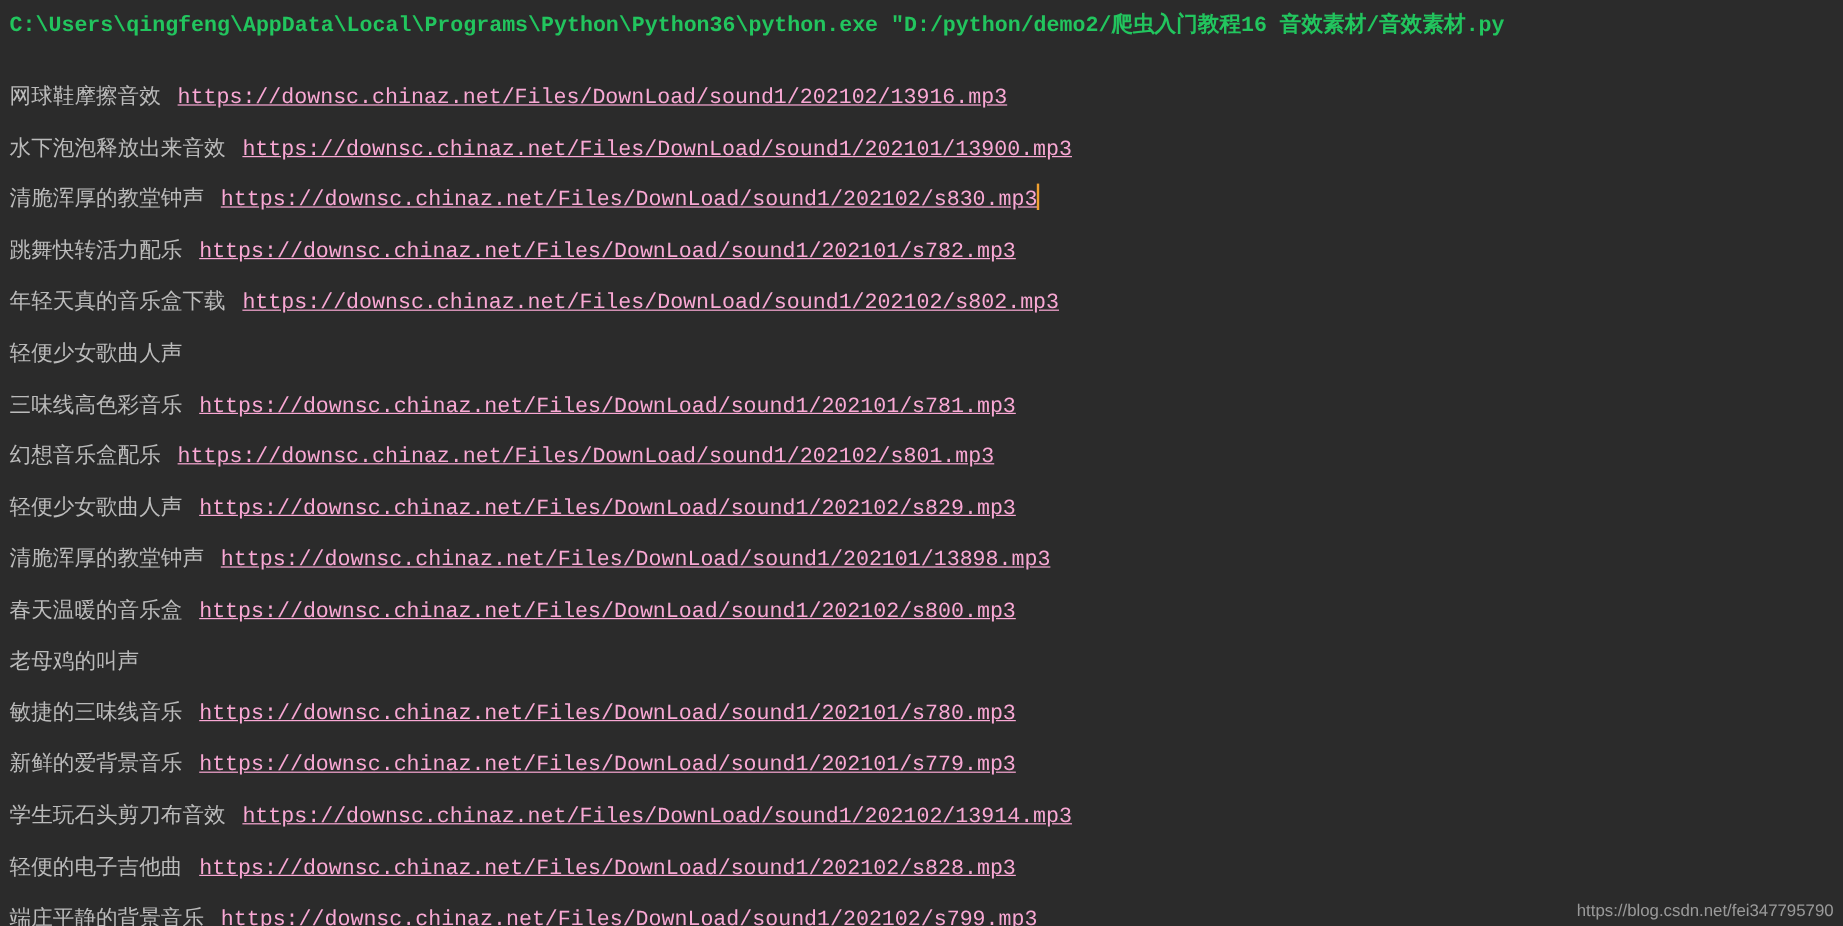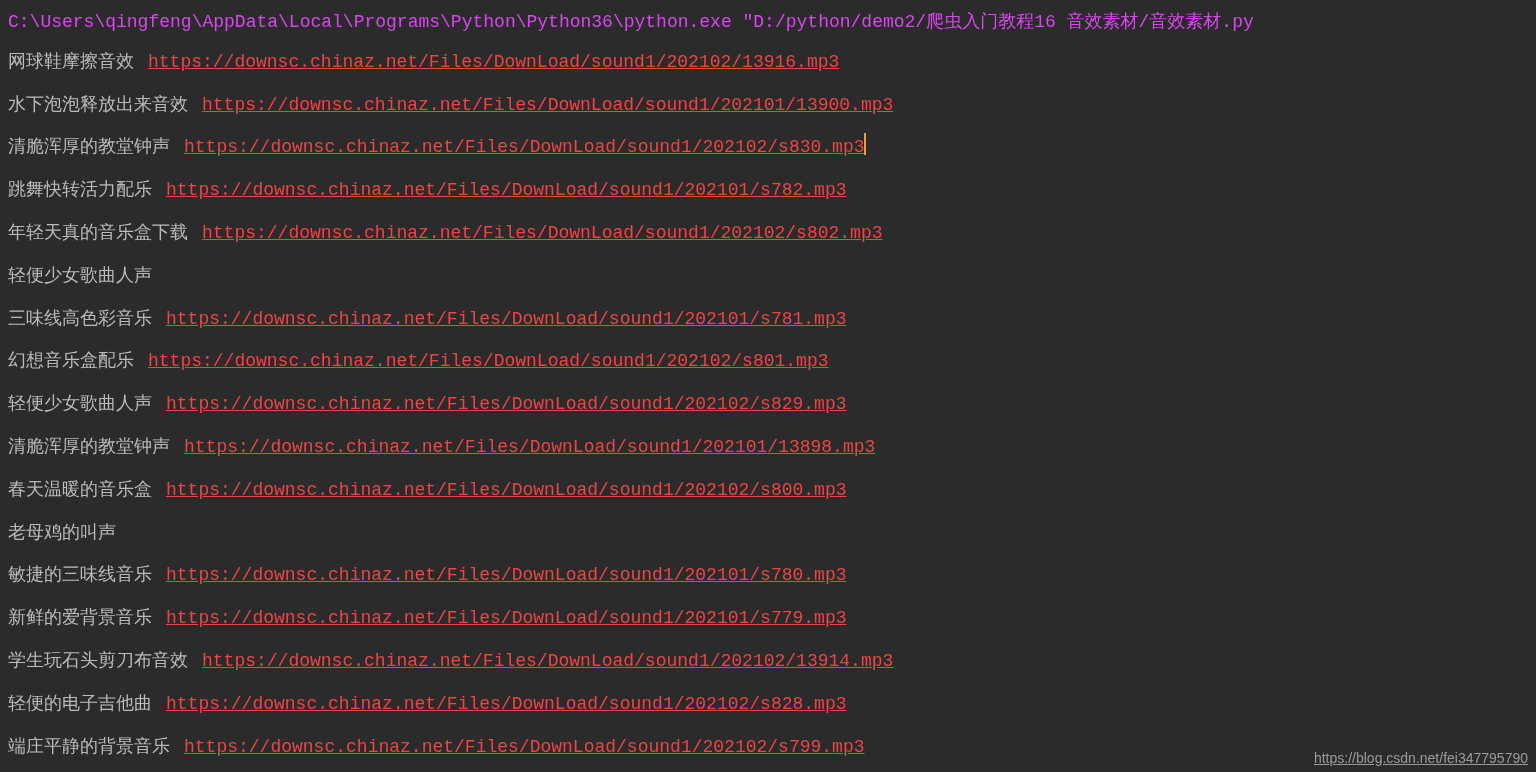--- a/index.html
+++ b/index.html
@@ -13,37 +13,37 @@
     font-size: 18px;
     color: #BBBBBB;
     position: relative;
   }
   .console {
     padding: 6px 8px 0 8px;
     line-height: 1.6;
     white-space: nowrap;
   }
   .cmdline {
-    color: #d946ef;
-    font-weight: normal;
-    margin-bottom: 4px;
+    color: #22c55e;
+    font-weight: bold;
+    margin-bottom: 24px;
     padding-top: 2px;
   }
   .output-line {
     padding: 7px 0;
     display: flex;
     align-items: center;
   }
   .label {
     color: #BBBBBB;
     margin-right: 14px;
     font-weight: 500;
   }
   .url {
-    color: #ef4444;
+    color: #f9a8d4;
     text-decoration: underline;
   }
   .highlighted-line .url {
     position: relative;
   }
   .highlighted-line .url::after {
     content: "";
     position: absolute;
     right: -1px;
     top: 0;
@@ -52,21 +52,20 @@
     background: #f0a030;
   }
   .watermark {
     position: absolute;
     right: 8px;
     bottom: 6px;
     color: #C8C8C8;
     font-family: Arial, sans-serif;
     font-size: 14px;
     opacity: 0.7;
-    text-decoration: underline;
   }
 </style>
 </head>
 <body>
 
 <div class="console">
   <div class="cmdline">C:\Users\qingfeng\AppData\Local\Programs\Python\Python36\python.exe "D:/python/demo2/爬虫入门教程16 音效素材/音效素材.py</div>
   <div id="lines">
       <div class="output-line">
         <span class="label">网球鞋摩擦音效</span>

